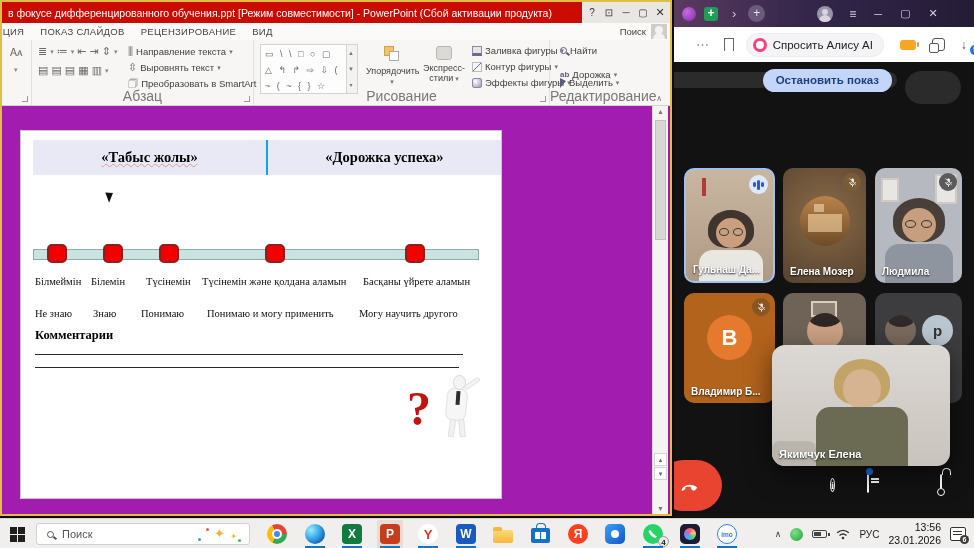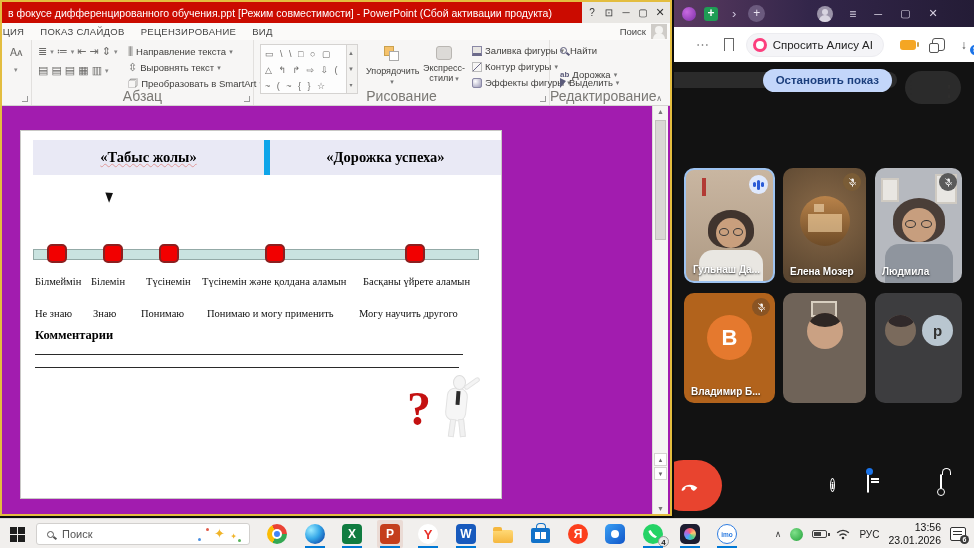--- a/index.html
+++ b/index.html
@@ -55,21 +55,21 @@
   .i-ab{font-size:8px;color:#5b5b7a;font-weight:bold;}
   .i-cur{width:0;height:0;border-left:6px solid #5b5b7a;border-top:3px solid transparent;border-bottom:7px solid transparent;}
   .collapse{position:absolute;right:8px;bottom:2px;font-size:8px;color:#777;}
 
   
   .ppt-canvas{position:absolute;left:0;top:104px;width:100%;height:408px;background:#a21caf;}
   .slide{position:absolute;left:18px;top:24px;width:482px;height:369px;background:#fff;border:1px solid #c9c8c6;
          font-family:"Liberation Serif",serif;}
   .band{position:absolute;left:12px;top:9px;width:468px;height:35px;background:#e9e9f5;display:flex;}
   .band div{flex:1;display:flex;align-items:center;justify-content:center;font-weight:bold;font-size:14.5px;color:#000;}
-  .band div:last-child{border-left:6px solid #0ea5e9;}
+  .band div:last-child{border-left:2px solid #0ea5e9;}
   .wavy{text-decoration:underline;text-decoration-style:wavy;text-decoration-color:#e09a9a;text-decoration-thickness:1px;}
   .tlbar{position:absolute;left:12px;top:118px;width:446px;height:11px;background:#c9e3e0;border:1px solid #93aaa7;}
   .mark{position:absolute;top:113px;width:20px;height:19px;background:#f20000;border:2px solid #8b2020;border-radius:5px;}
   .kk,.ru{position:absolute;font-size:10.5px;color:#111;white-space:nowrap;}
   .comments{position:absolute;left:14px;top:197px;font-weight:bold;font-size:12.5px;color:#000;}
   .sline{position:absolute;left:14px;border-top:1.5px solid #2a2a2a;}
   .qman{position:absolute;left:380px;top:244px;width:96px;height:78px;}
   .qmark{position:absolute;left:6px;top:10px;font-family:"Liberation Serif",serif;font-weight:bold;
          font-size:48px;color:#c41111;line-height:1;}
   .p-head{position:absolute;left:52px;top:0;width:13px;height:15px;background:#f4f4f4;border:1px solid #ddd;border-radius:50%;}
@@ -503,20 +503,27 @@
         </div>
       </div>
 
       <div class="tile" style="left:201px;top:231px;width:87px;height:110px;background:#3d3d3f;">
         <div class="abs" style="left:10px;top:22px;width:31px;height:31px;border-radius:50%;background:#7a6a5c;overflow:hidden;">
           <div class="abs" style="left:3px;top:-3px;width:26px;height:15px;border-radius:50%;background:#30292a;"></div>
         </div>
         <span class="letterav" style="left:47px;top:22px;width:31px;height:31px;background:#b9c6d0;color:#333;font-size:15px;">p</span>
       </div>
 
+      <div class="pip">
+        <div class="ph-hair" style="left:62px;top:14px;width:56px;height:46px;background:#c3a express;background:#c2a368;"></div>
+        <div class="ph-head" style="left:71px;top:24px;width:38px;height:40px;background:#d6b492;"></div>
+        <div class="ph-body" style="left:44px;top:62px;width:92px;height:60px;background:#6b6a52;"></div>
+        <div class="abs" style="left:0;top:96px;width:44px;height:25px;background:#b9b4ac;border-radius:8px 8px 0 0;"></div>
+        <span class="tname" style="font-size:11px;">Якимчук Елена</span>
+      </div>
 
       <div class="hang">
         <svg width="22" height="22" viewBox="0 0 24 24">
           <path d="M4 14c4.5-4.5 11.5-4.5 16 0l-2.6 2.6c-.6.6-1.5.7-2.2.2l-1.4-.9c-.5-.3-.8-.9-.8-1.5v-1c-2-.6-4-.6-6 0v1c0 .6-.3 1.2-.8 1.5l-1.4.9c-.7.5-1.6.4-2.2-.2z" fill="#fff"></path>
         </svg>
       </div>
       <span class="ctrl-ic" style="left:156px;"><span class="info-i">i</span></span>
       <span class="ctrl-ic" style="left:193px;"><span class="chat-i"><i></i><b></b></span></span>
       <span class="ctrl-ic" style="left:231px;"><span class="dots9"></span></span>
       <span class="ctrl-ic" style="left:266px;"><span class="lock-i"></span></span>

